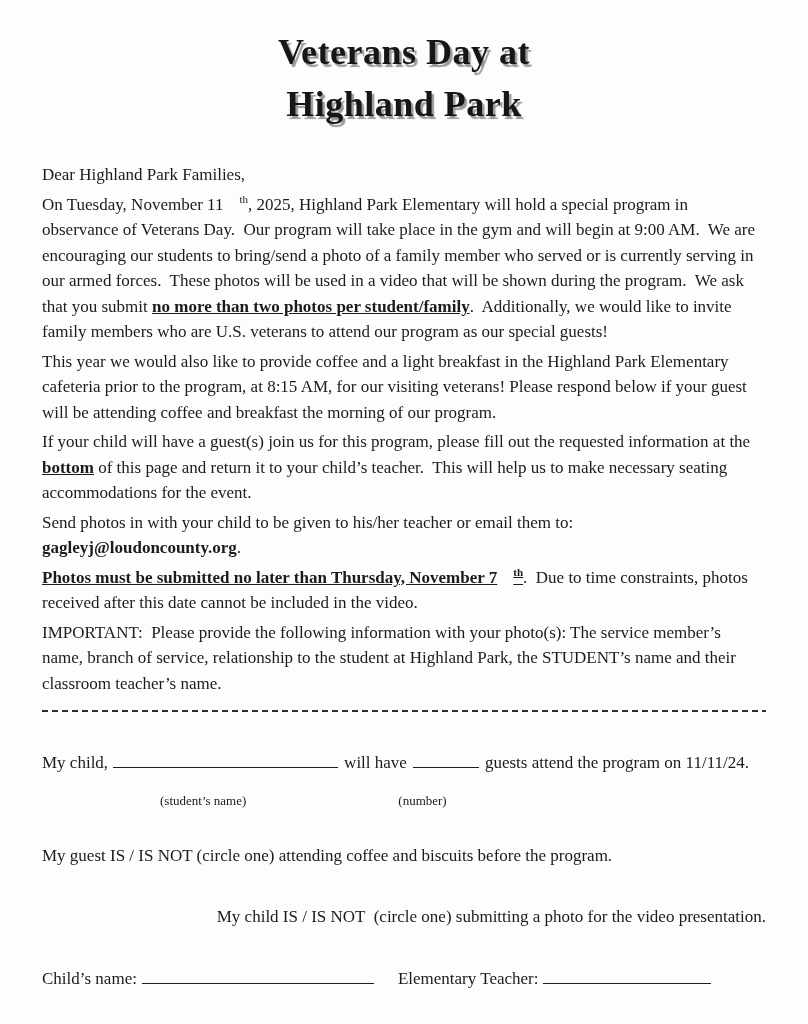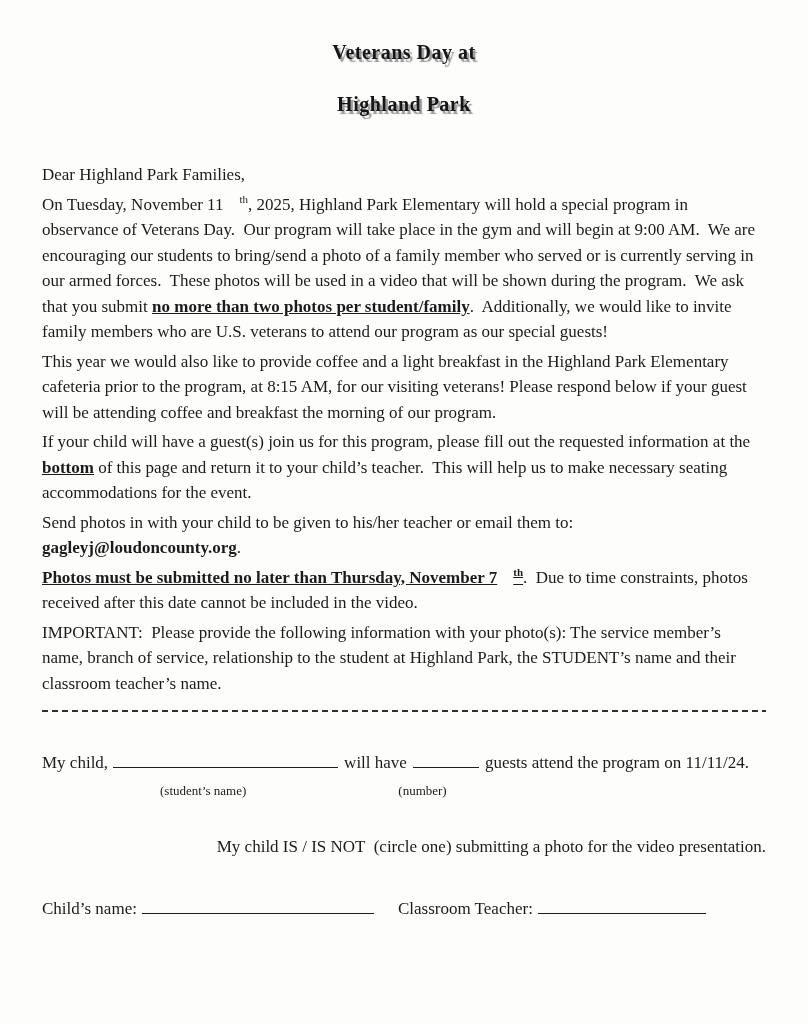--- a/index.html
+++ b/index.html
@@ -4,42 +4,42 @@
 <style>
   html,body{margin:0;padding:0;background:#ffffff;}
   .page{
     width:808px;height:1024px;box-sizing:border-box;background:#fdfdfc;
     padding:26px 42px 0 42px;color:#1b1b1b;
     font-family:"Liberation Serif", serif;font-size:17px;
     position:relative;overflow:hidden;
   }
   .title{text-align:center;margin-bottom:32px;}
   .title-line{
-    font-size:20px;font-weight:bold;line-height:52px;color:#161616;
+    font-size:36px;font-weight:bold;line-height:52px;color:#161616;
     letter-spacing:0.5px;
     text-shadow:2.5px 2.5px 1px #9a9a9a;
   }
   .para{margin:0 0 4px 0;line-height:25.5px;white-space:pre-wrap;}
   .bu{font-weight:bold;text-decoration:underline;}
   .b{font-weight:bold;}
   sup{font-size:11px;line-height:0;vertical-align:super;margin-left:16px;}
   .bu sup{text-decoration:underline;}
   .divider{
     height:2px;margin-top:14px;
     background:repeating-linear-gradient(to right,#2e2e2e 0 6px,transparent 6px 10px);
   }
   .form-section{margin-top:38px;}
   .form-line{line-height:26px;white-space:pre-wrap;}
   .blank{display:inline-block;border-bottom:1.6px solid #1f1f1f;height:2px;}
   .blank-name{width:225px;margin:0 6px 0 5px;}
   .blank-num{width:66px;margin:0 6px 0 6px;}
   .blank-child{width:232px;margin:0 0 0 5px;}
   .blank-teacher{width:168px;margin:0 0 0 5px;}
   .teacher-label{margin-left:24px;}
-  .hint-row{font-size:13px;line-height:16px;margin-top:7px;color:#1b1b1b;}
+  .hint-row{font-size:13px;line-height:16px;margin-top:17px;color:#1b1b1b;}
   .hint1{margin-left:118px;}
   .hint2{margin-left:152px;}
   .gap-b{margin-top:34px;}
   .gap-c{margin-top:35px;text-align:right;}
   .gap-d{margin-top:36px;}
 </style>
 </head>
 <body>
 
 <div class="page">
@@ -64,19 +64,20 @@
   <p class="para">IMPORTANT:  Please provide the following information with your photo(s): The service member’s name, branch of service, relationship to the student at Highland Park, the STUDENT’s name and their classroom teacher’s name.</p>
 
   <div class="divider"></div>
 
   <div class="form-section">
 
     <div class="form-line"><span>My child,</span><span class="blank blank-name"></span><span>will have</span><span class="blank blank-num"></span><span>guests attend the program on 11/11/24.</span></div>
 
     <div class="hint-row"><span class="hint1">(student’s name)</span><span class="hint2">(number)</span></div>
 
+    <div class="form-line gap-b">My guest IS / IS NOT (circle one) attending coffee and biscuits before the program.</div>
 
     <div class="form-line gap-c">My child IS / IS NOT  (circle one) submitting a photo for the video presentation.</div>
 
-    <div class="form-line gap-d"><span>Child’s name:</span><span class="blank blank-child"></span><span class="teacher-label">Classroom Teacher:</span><span class="blank blank-teacher"></span></div>
+    <div class="form-line gap-d"><span>Child’s name:</span><span class="blank blank-child"></span><span class="teacher-label">Elementary Teacher:</span><span class="blank blank-teacher"></span></div>
 
   </div>
 </div>
 
 </body></html>

